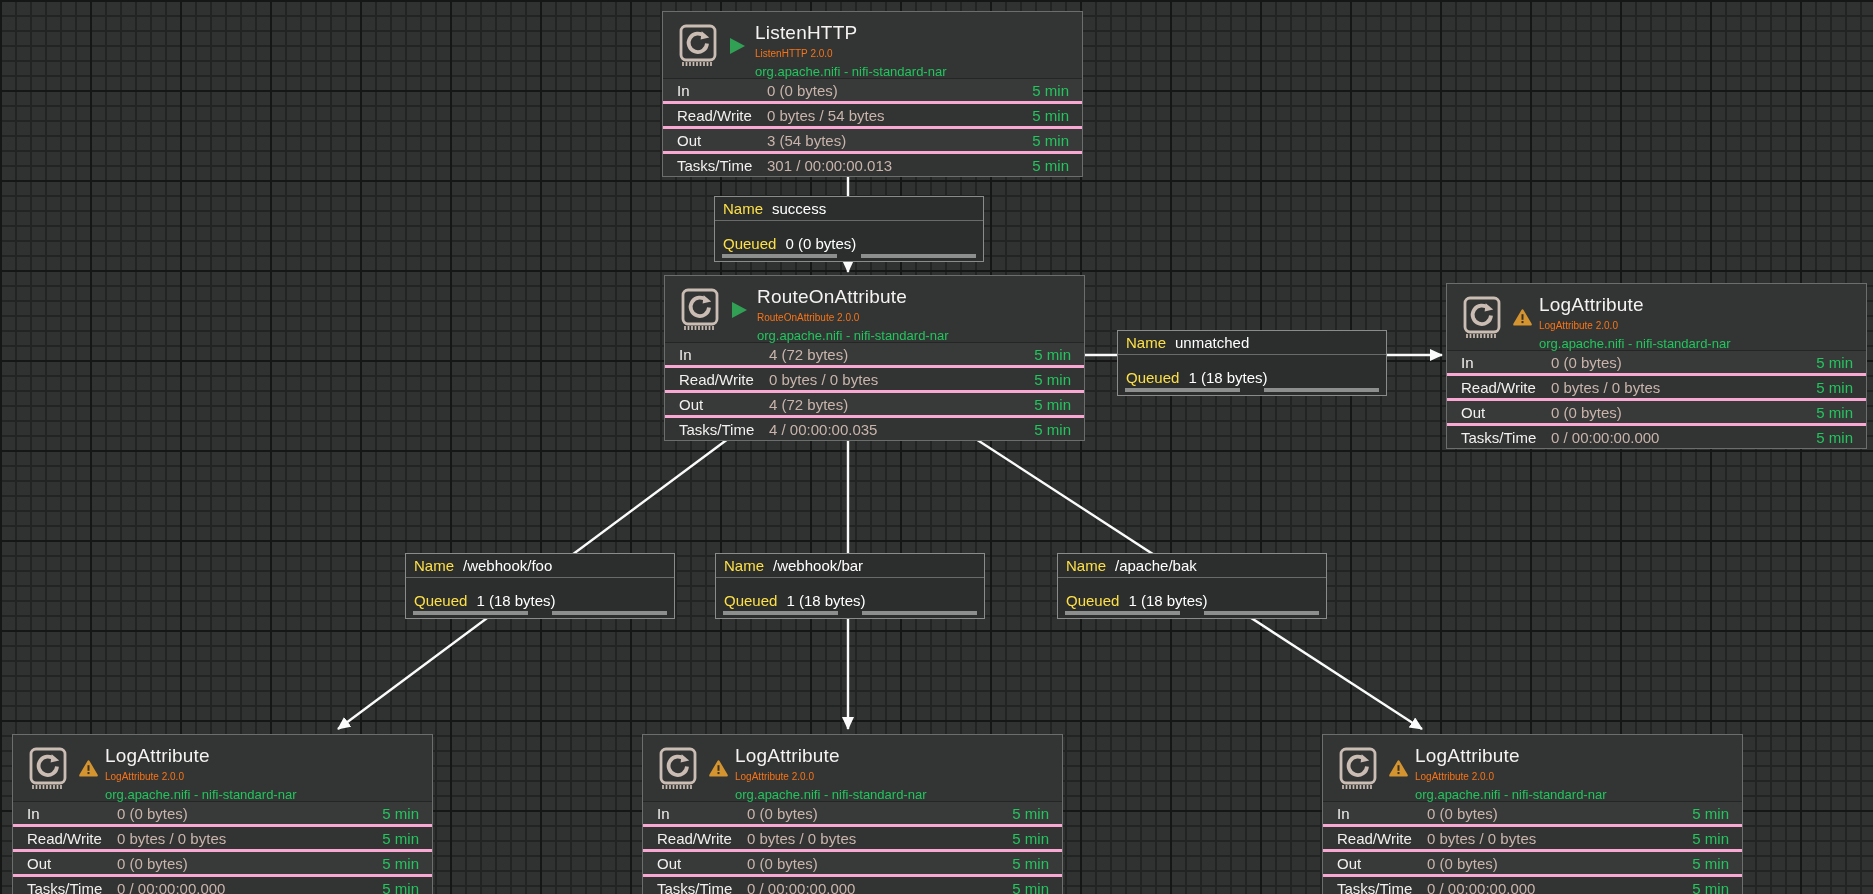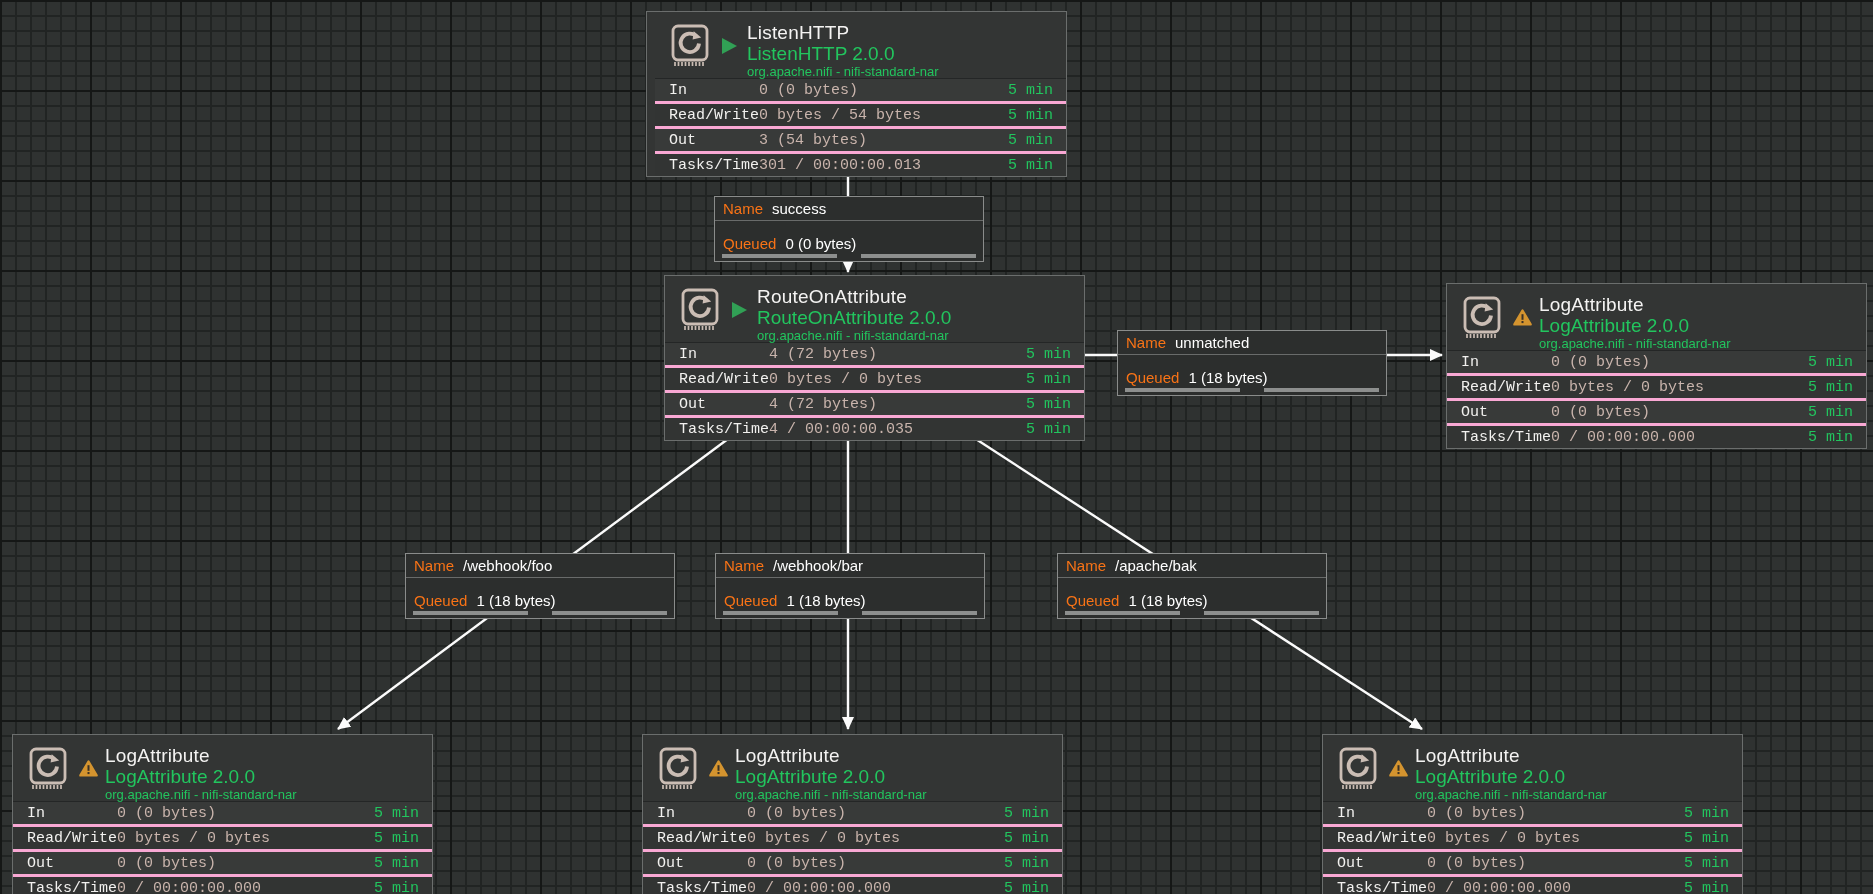--- a/index.html
+++ b/index.html
@@ -20,38 +20,38 @@
   #wires line{stroke:#fbfbfb;stroke-width:2.4px;}
 
   
   .processor{position:absolute;width:421px;background:#333534;
     border:1px solid #6b6e6d;z-index:3;box-sizing:border-box;}
   .proc-header{position:relative;height:66px;}
   .stamp{position:absolute;left:12px;top:10px;}
   .status{position:absolute;left:66px;top:25px;width:18px;height:18px;}
   .titles{position:absolute;left:92px;top:9px;white-space:nowrap;}
   .proc-title{font-size:19px;line-height:23px;color:#f4f3f2;font-weight:500;letter-spacing:.2px;}
-  .proc-version{font-size:19px;line-height:19px;color:#22c55e;}
+  .proc-version{font-size:10px;line-height:19px;color:#f97316;}
   .proc-bundle{font-size:13px;line-height:17px;color:#22c55e;}
   .proc-stats{border-top:1px solid #242626;}
-  .stat-row{height:22px;display:flex;align-items:center;font-size:15px;font-family:Liberation Mono, monospace;}
+  .stat-row{height:22px;display:flex;align-items:center;font-size:15px;}
   .stat-row.odd{background:#383a39;}
   .stat-row.even{background:#323433;}
   .stat-row + .stat-row{border-top:3px solid #f9a8d4;}
   .stat-label{width:90px;padding-left:14px;color:#f2f1ef;flex:none;}
   .stat-value{flex:1;color:#c9b4ac;}
   .stat-window{padding-right:13px;color:#22c55e;}
 
   
   .connection{position:absolute;width:270px;background:#2c2e2d;
     border:1px solid #8a8c8b;z-index:2;box-sizing:border-box;font-size:15px;}
   .conn-row{height:23px;display:flex;align-items:center;padding-left:8px;}
   .conn-row.queued{height:26px;border-top:1px solid #696b6a;position:relative;
     align-items:flex-start;padding-top:14px;}
-  .conn-key{color:#f97316;margin-right:9px;}
+  .conn-key{color:#fde047;margin-right:9px;}
   .conn-val{color:#ffffff;}
   .bar{position:absolute;bottom:3px;height:4px;width:43%;background:#8d8f8e;}
   .bar.l{left:7px;}
   .bar.r{right:7px;}
 </style>
 </head>
 <body>
 
 <div id="canvas"></div>
 
@@ -61,21 +61,21 @@
       <polygon points="0 0, 13 6, 0 12" fill="#fbfbfb"></polygon>
     </marker>
   </defs>
 <line x1="848" y1="166" x2="848" y2="272" marker-end="url(#arrowhead)"></line>
     <line x1="1060" y1="355" x2="1442" y2="355" marker-end="url(#arrowhead)"></line>
     <line x1="740" y1="430" x2="338" y2="729" marker-end="url(#arrowhead)"></line>
     <line x1="848" y1="430" x2="848" y2="729" marker-end="url(#arrowhead)"></line>
     <line x1="962" y1="430" x2="1422" y2="729" marker-end="url(#arrowhead)"></line>
   </svg>
 
-<div class="processor" style="left: 646px; top: 11px; padding-left: 8px;">
+<div class="processor" style="left: 662px; top: 11px;">
     <div class="proc-header">
       <svg class="stamp" width="46" height="48" viewBox="0 0 46 48">
         <rect x="6" y="4" width="34" height="34" rx="5" fill="none" stroke="#cbbdb4" stroke-width="2.8"></rect>
         <path d="M29.5 14.5 A9.2 9.2 0 1 0 32 21.5" fill="none" stroke="#cbbdb4" stroke-width="3.8"></path>
         <polygon points="26.7,9.2 34.2,15.6 25.6,17.4" fill="#cbbdb4"></polygon>
         <path d="M8 40 v4 M11.5 40 v4 M15 40 v4 M18.5 40 v4 M22 40 v4 M25.5 40 v4 M29 40 v4 M32.5 40 v4 M36 40 v4" stroke="#cbbdb4" stroke-width="1.7"></path>
       </svg>
       <span class="status">
         <svg class="play" width="17" height="18" viewBox="0 0 17 18">
           <polygon points="1,1 16,9 1,17" fill="#31a055"></polygon>

